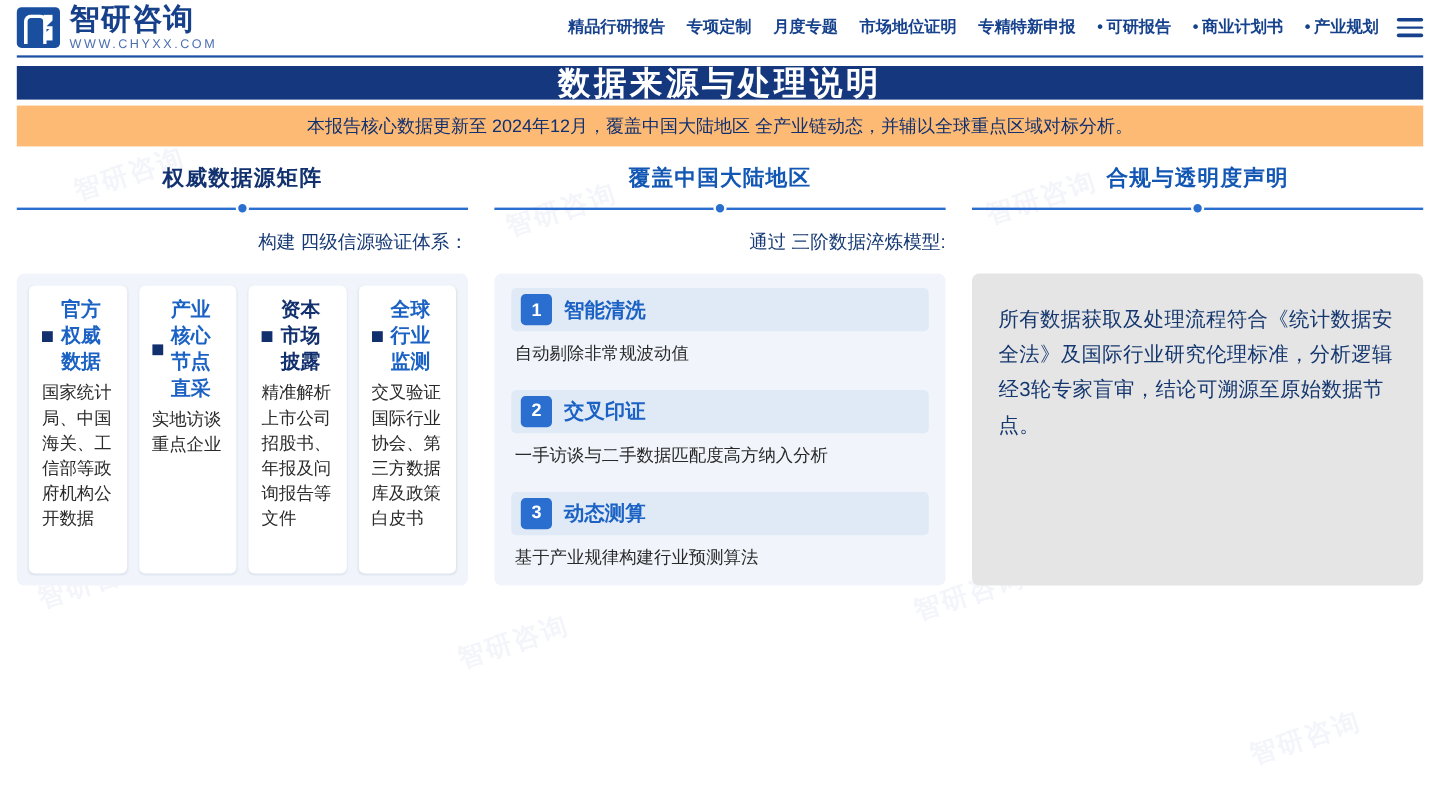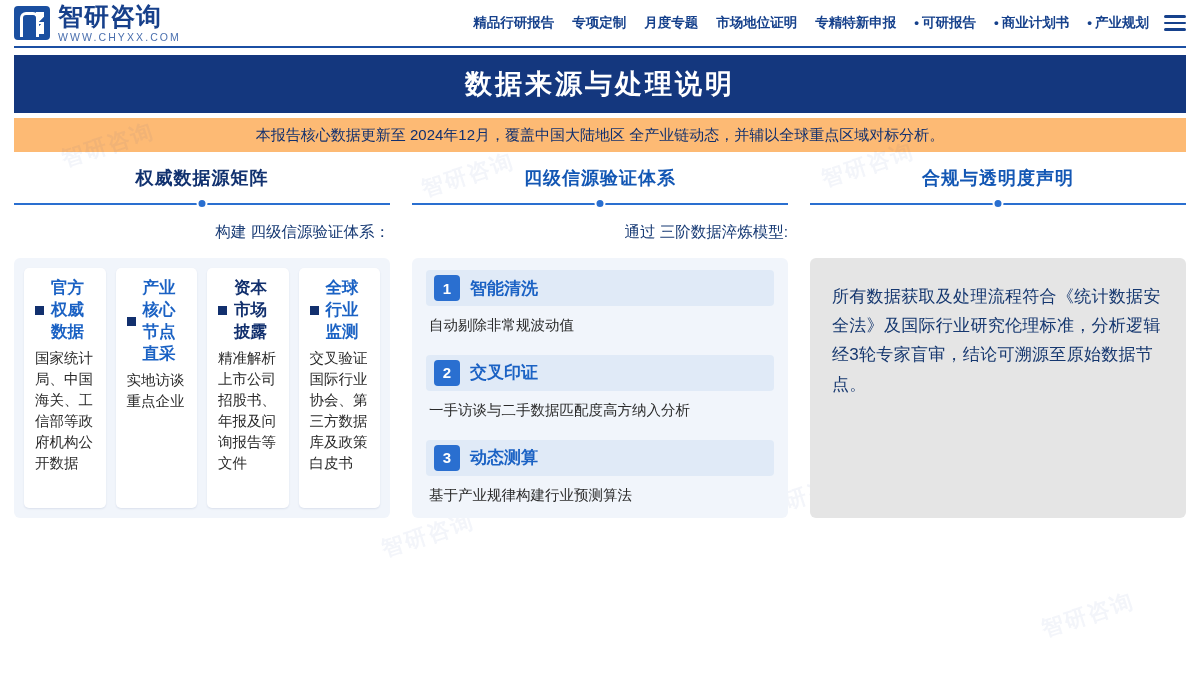--- a/index.html
+++ b/index.html
@@ -97,21 +97,21 @@
 
   .header-rule {
     height: 2px;
     background: #1b4fa3;
     margin: 0 14px;
   }
 
   
   .title-bar {
     margin: 7px 14px 0 14px;
-    height: 58px;
+    height: 28px;
     background: #14377e;
     display: flex; align-items: center; justify-content: center;
   }
   .title-bar h1 {
     color: #ffffff;
     font-size: 27px;
     font-weight: bold;
     letter-spacing: 3px;
   }
 
@@ -354,21 +354,21 @@
             <span class="src-bullet"></span>
             <span class="src-title">全球行业监测</span>
           </div>
           <div class="src-body">交叉验证国际行业协会、第三方数据库及政策白皮书</div>
         </div>
 
       </div>
     </div>
 
     <div class="col">
-      <div class="col-title">四级信源验证体系</div>
+      <div class="col-title">覆盖中国大陆地区</div>
       <div class="col-rule">
         <div class="line"></div>
           <div class="dot"></div>
       </div>
       <div class="col-lead">通过 三阶数据淬炼模型:</div>
       <div class="panel-mid">
 
         <div class="step">
           <div class="step-head">
             <span class="step-num">1</span>

